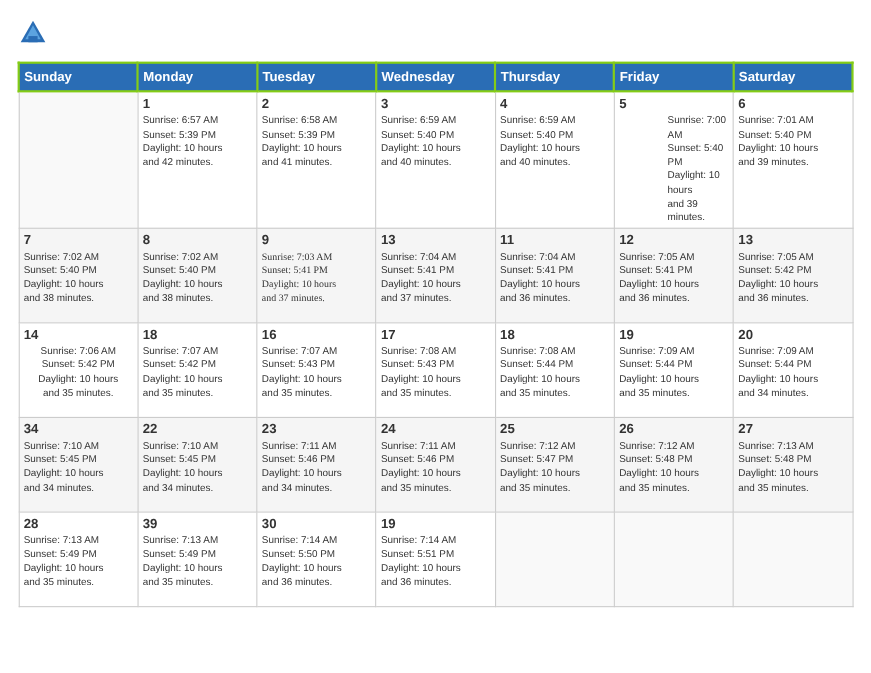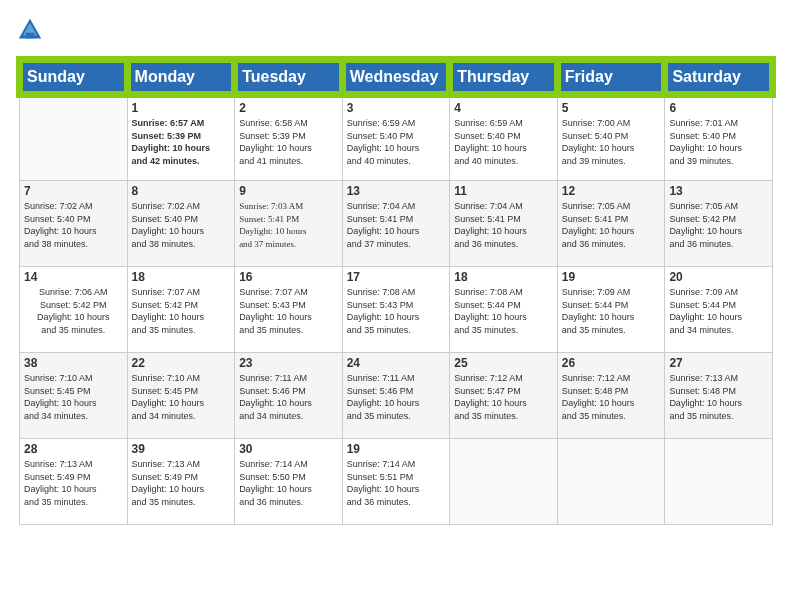--- a/index.html
+++ b/index.html
@@ -50,25 +50,25 @@
       color: #555;
     }
     table {
       width: 100%;
       border-collapse: collapse;
       table-layout: fixed;
     }
     thead th {
       background-color: #2a6db5;
       color: #fff;
-      font-size: 16px;
+      font-size: 12px;
       font-weight: bold;
       padding: 5px 4px;
       text-align: left;
-      border: 7px solid #84cc16;
+      border: 2px solid #84cc16;
     }
     tbody td {
       border: 1px solid #ccc;
       vertical-align: top;
       padding: 3px 4px;
       font-size: 9.5px;
       color: #333;
       height: 86px;
     }
     tbody tr:nth-child(even) td {
@@ -125,21 +125,21 @@
         <th>Thursday</th>
         <th>Friday</th>
         <th>Saturday</th>
       </tr>
   </thead>
   <tbody id="calendar-body">
   <tr>
         <td class="empty-cell"></td>
         <td>
           <span class="day-number">1</span>
-          <div class="day-info" style="white-space: pre-line; font-weight: bold;">Sunrise: 6:57 AM
+          <div class="day-info" style="white-space: pre-line;">Sunrise: 6:57 AM
 Sunset: 5:39 PM
 Daylight: 10 hours
 and 42 minutes.</div>
         </td>
         <td>
           <span class="day-number">2</span>
           <div class="day-info" style="white-space: pre-line;">Sunrise: 6:58 AM
 Sunset: 5:39 PM
 Daylight: 10 hours
 and 41 minutes.</div>
@@ -153,21 +153,21 @@
         </td>
         <td>
           <span class="day-number">4</span>
           <div class="day-info" style="white-space: pre-line;">Sunrise: 6:59 AM
 Sunset: 5:40 PM
 Daylight: 10 hours
 and 40 minutes.</div>
         </td>
         <td>
           <span class="day-number">5</span>
-          <div class="day-info" style="white-space: pre-line;">Sunrise: 7:00 AM
+          <div class="day-info" style="white-space: pre-line; margin-left: 44px;">Sunrise: 7:00 AM
 Sunset: 5:40 PM
 Daylight: 10 hours
 and 39 minutes.</div>
         </td>
         <td>
           <span class="day-number">6</span>
           <div class="day-info" style="white-space: pre-line;">Sunrise: 7:01 AM
 Sunset: 5:40 PM
 Daylight: 10 hours
 and 39 minutes.</div>
@@ -270,21 +270,21 @@
         <td>
           <span class="day-number">20</span>
           <div class="day-info" style="white-space: pre-line;">Sunrise: 7:09 AM
 Sunset: 5:44 PM
 Daylight: 10 hours
 and 34 minutes.</div>
         </td>
       </tr>
       <tr>
         <td>
-          <span class="day-number">38</span>
+          <span class="day-number">34</span>
           <div class="day-info" style="white-space: pre-line;">Sunrise: 7:10 AM
 Sunset: 5:45 PM
 Daylight: 10 hours
 and 34 minutes.</div>
         </td>
         <td>
           <span class="day-number">22</span>
           <div class="day-info" style="white-space: pre-line;">Sunrise: 7:10 AM
 Sunset: 5:45 PM
 Daylight: 10 hours

